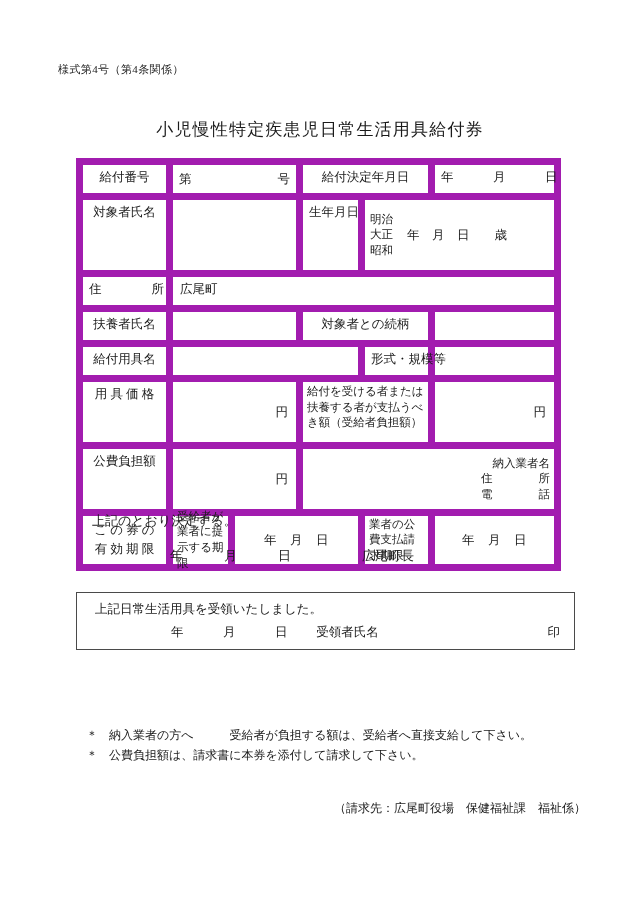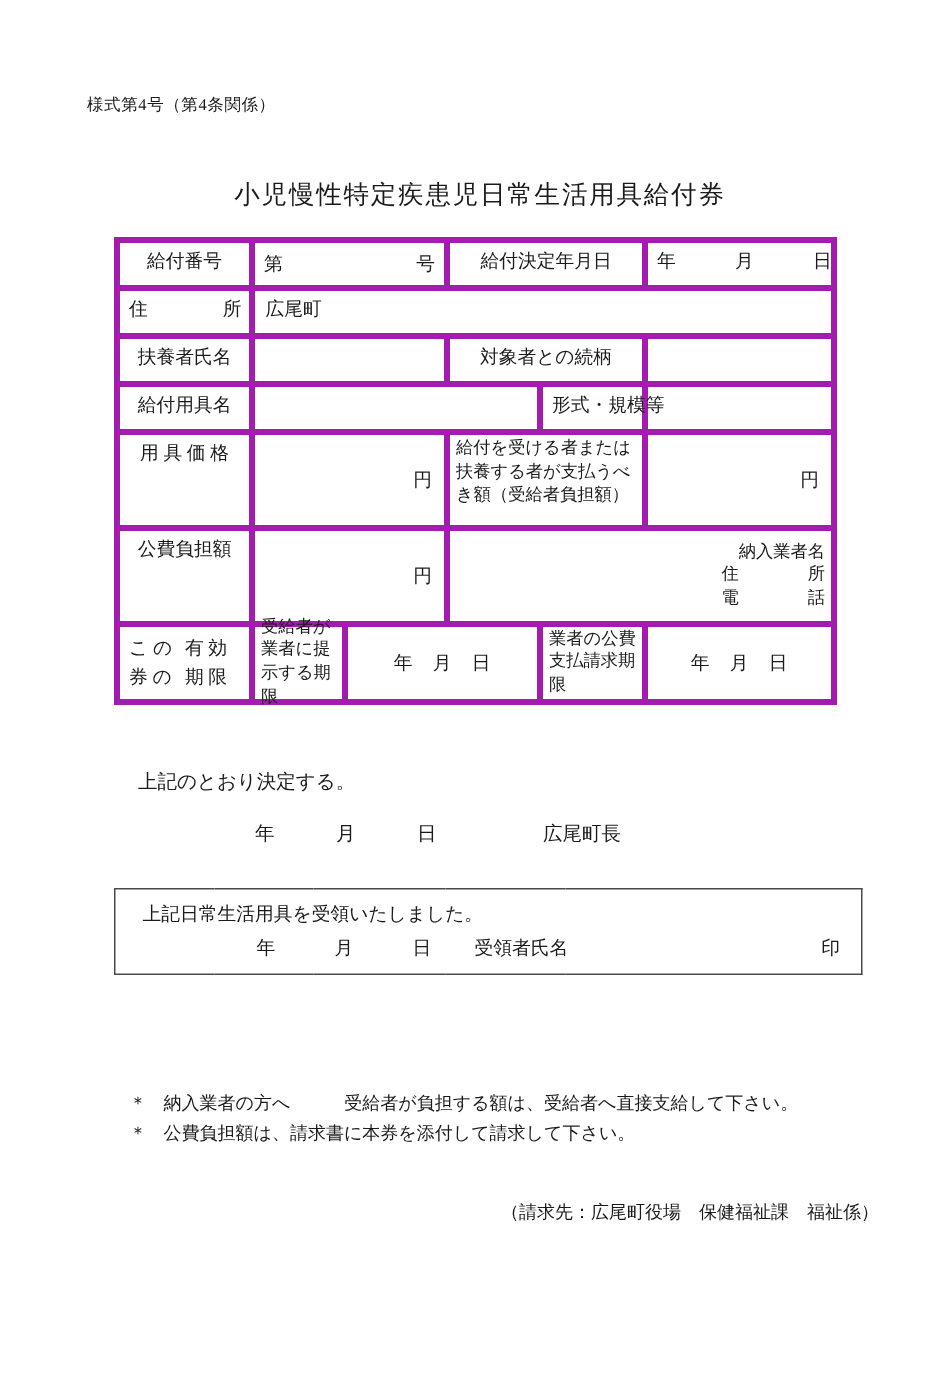--- a/index.html
+++ b/index.html
@@ -43,21 +43,21 @@
   .main-table {
     position: absolute;
     left: 76px;
     top: 158px;
     width: 478px;
     border-collapse: collapse;
     table-layout: fixed;
     font-size: 12.5px;
   }
   .main-table td {
-    border: 4px solid #a21caf;
+    border: 7px solid #a21caf;
     padding: 0;
     vertical-align: middle;
     line-height: 1.45;
   }
   .cell {
     padding: 3px 6px;
     min-height: 14px;
     box-sizing: border-box;
   }
   .lbl {
@@ -221,20 +221,41 @@
         </div>
       </td>
       <td colspan="2">
         <div class="cell lbl h-row">給付決定年月日</div>
       </td>
       <td>
         <div class="cell lbl h-row ymd">年　　　月　　　日</div>
       </td>
     </tr>
 
+    <tr>
+      <td>
+        <div class="cell lbl h-tall">対象者氏名</div>
+      </td>
+      <td colspan="2">
+        <div class="cell val-left h-tall"></div>
+      </td>
+      <td>
+        <div class="cell lbl h-tall">生年月日</div>
+      </td>
+      <td colspan="2">
+        <div class="cell h-tall" style="display:flex;align-items:center;padding-left:5px;">
+          <span class="era">
+            <span style="display:block">明治</span>
+            <span style="display:block">大正</span>
+            <span style="display:block">昭和</span>
+          </span>
+          <span class="datewrap">年　月　日　　歳</span>
+        </div>
+      </td>
+    </tr>
 
     <tr>
       <td>
         <div class="cell lbl h-row">住　　　　所</div>
       </td>
       <td colspan="5">
         <div class="cell val-left h-row">広尾町</div>
       </td>
     </tr>
 
@@ -305,21 +326,21 @@
         <div class="cell stack h-mid" style="display:flex;flex-direction:column;justify-content:center;">
           <span>納入業者名</span>
           <span>住　　　　所</span>
           <span>電　　　　話</span>
         </div>
       </td>
     </tr>
 
     <tr>
       <td>
-        <div class="cell h-per" style="display:flex;flex-direction:row;justify-content:center;align-items:center;line-height:1.5;">
+        <div class="cell h-per" style="display:flex;flex-direction:column;justify-content:center;align-items:center;line-height:1.5;">
           <span>こ の 券 の</span>
           <span>有 効 期 限</span>
         </div>
       </td>
       <td>
         <div class="cell wrap h-per" style="display:flex;align-items:center;">
           <span>受給者が業者に提示する期限</span>
         </div>
       </td>
       <td colspan="2">

